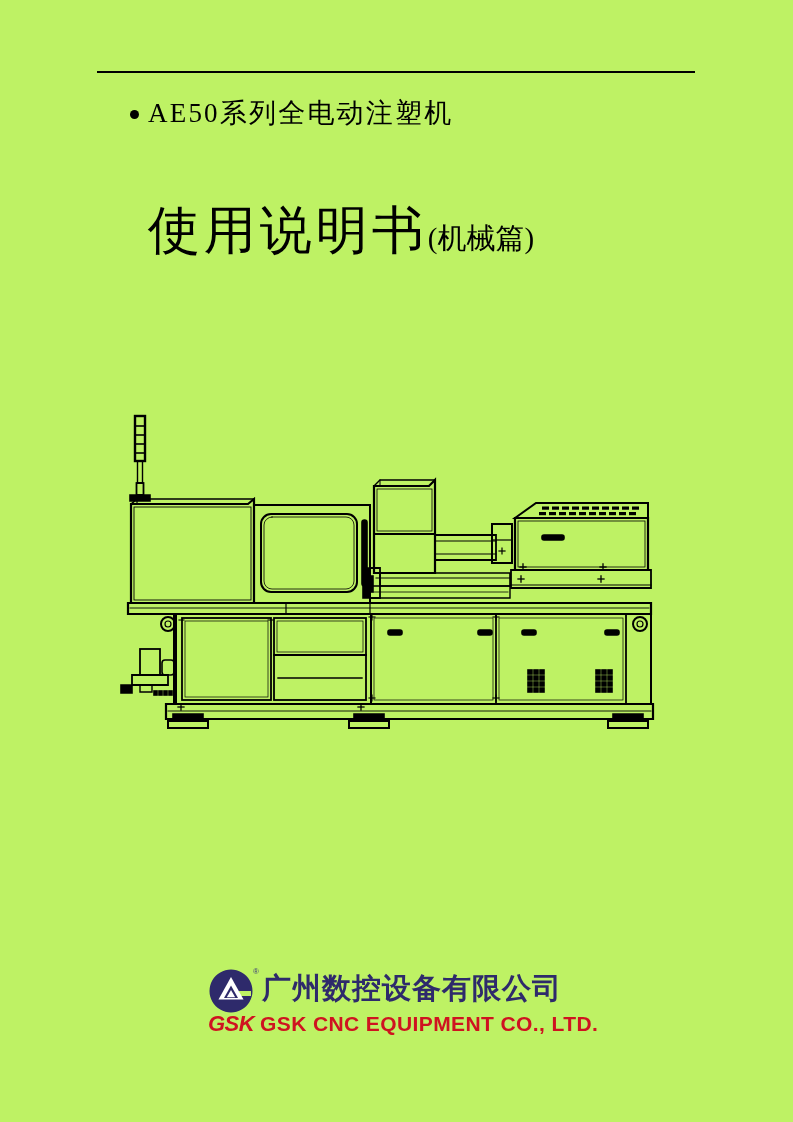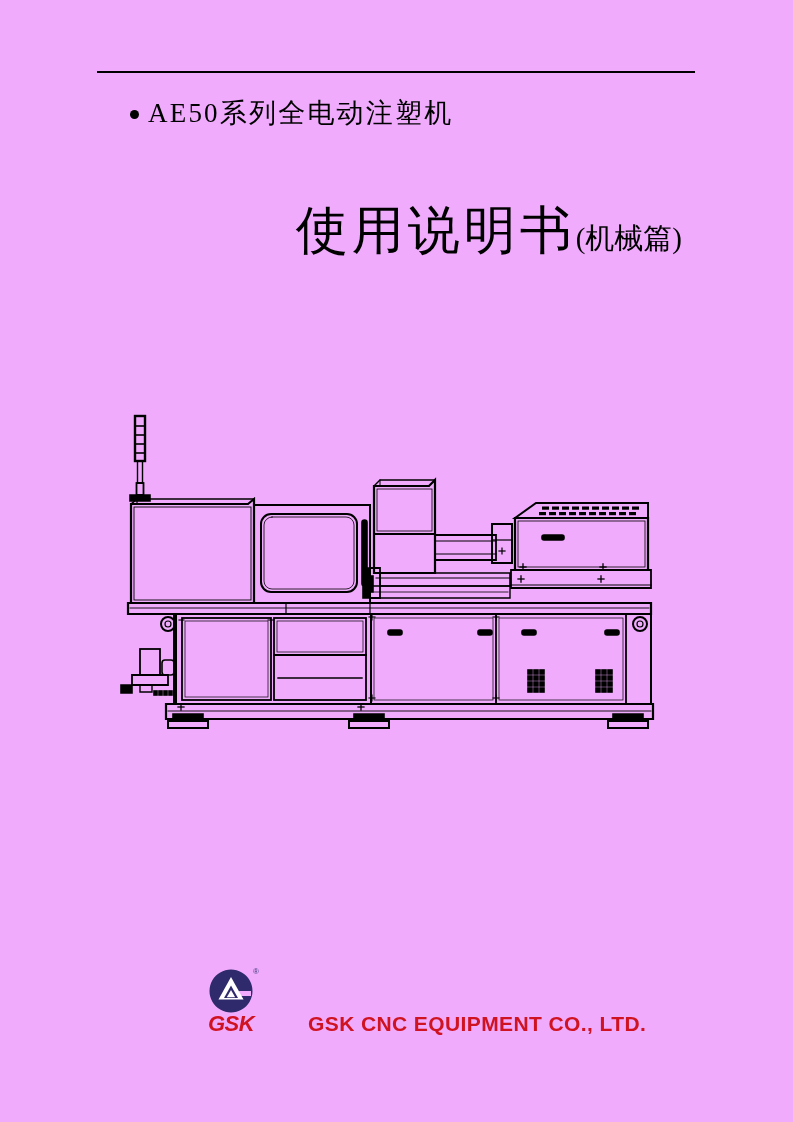--- a/index.html
+++ b/index.html
@@ -12,21 +12,21 @@
     height: 1122px;
     position: relative;
     font-family: "Liberation Serif", "DejaVu Serif", serif;
     color: #000000;
     overflow: hidden;
   }
 
   .page {
     position: absolute;
     inset: 0;
-    background: #f0abfc;
+    background: #bef264;
   }
 
   
   .header-rule {
     position: absolute;
     left: 97px;
     top: 71px;
     width: 598px;
     height: 0;
     border-top: 2px solid #000;
@@ -57,21 +57,21 @@
     letter-spacing: 2.2px;
     color: #000;
   }
 
   
   .title-block {
     position: absolute;
     left: 0;
     top: 196px;
     width: 682px;
-    text-align: right;
+    text-align: center;
     white-space: nowrap;
   }
   .title-main {
     font-family: "Liberation Serif", "DejaVu Serif", serif;
     font-size: 52px;
     letter-spacing: 4px;
     color: #000;
     vertical-align: baseline;
   }
   .title-sub {
@@ -157,21 +157,20 @@
     width: 52px;
     flex: 0 0 auto;
   }
   .company-en {
     font-family: "Liberation Sans", "DejaVu Sans", sans-serif;
     font-size: 21px;
     font-weight: bold;
     letter-spacing: 0.4px;
     color: #cf1320;
     line-height: 1;
-    margin-left: 48px;
   }
 </style>
 </head>
 <body>
 
 <div class="page">
 
   <div class="header-rule"></div>
 
   <div class="product-line">
@@ -416,20 +415,21 @@
     <div class="logo-row-top">
       <div class="logo-mark">
         <svg width="46" height="46" viewBox="0 0 46 46" xmlns="http://www.w3.org/2000/svg">
           <path d="M23 1.5 A21.5 21.5 0 1 1 22.99 1.5 Z M43 23 L31 23 L31 28 L43 28 Z" fill="#2e2a6b" fill-rule="evenodd"></path>
           <path d="M23 9 L35.5 31.5 L10.5 31.5 Z" fill="#ffffff"></path>
           <path d="M23 17.5 L30 30 L16 30 Z" fill="#2e2a6b"></path>
           <path d="M23 22 L27.2 29.2 L18.8 29.2 Z" fill="#ffffff"></path>
         </svg>
         <span class="logo-reg">®</span>
       </div>
+      <div class="company-cn">广州数控设备有限公司</div>
     </div>
 
     <div class="logo-row-bottom">
       <span class="gsk-mark-text">GSK</span>
       <span class="company-en">GSK CNC EQUIPMENT CO., LTD.</span>
     </div>
 
   </div>
 
 </div>

